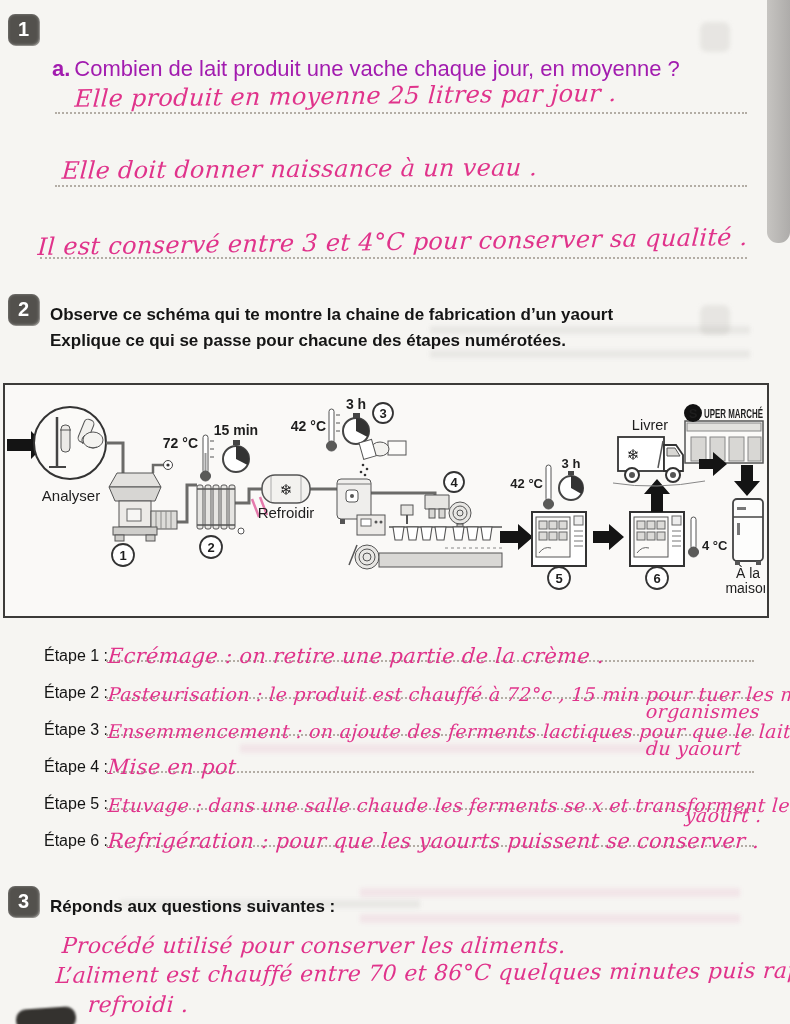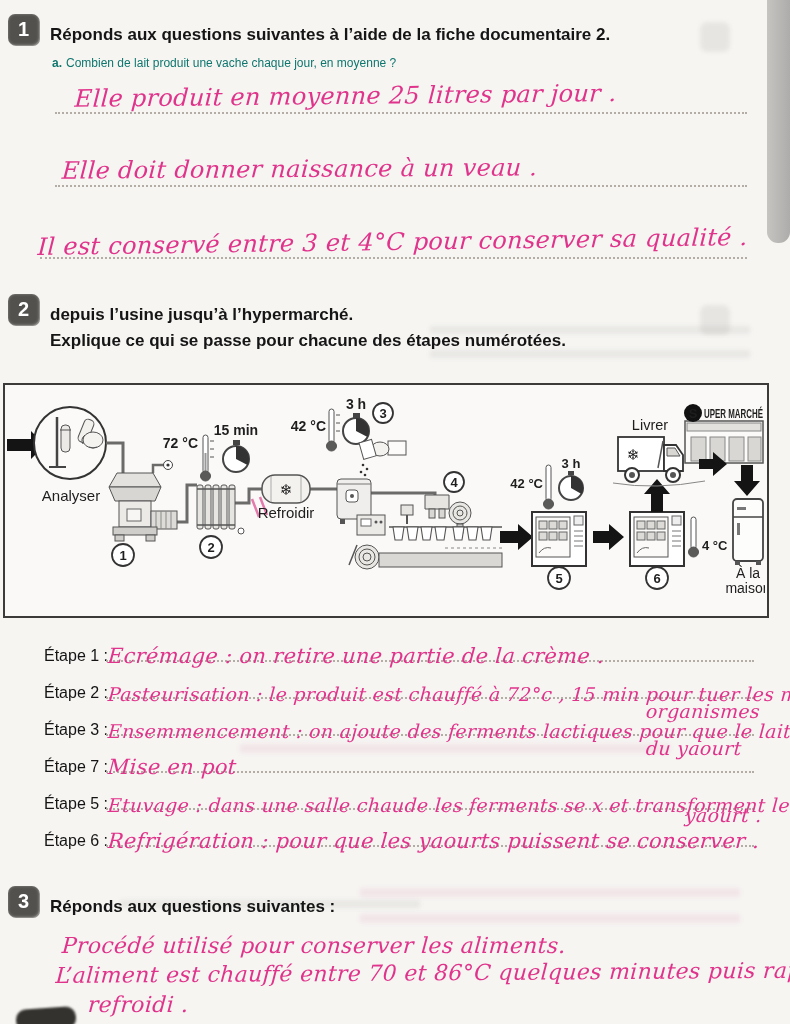--- a/index.html
+++ b/index.html
@@ -4,21 +4,21 @@
 <style>
   html,body{margin:0;padding:0;}
   #page{position:relative;width:790px;height:1024px;background:#f6f5f2;overflow:hidden;
         font-family:"Liberation Sans",sans-serif;color:#1d1d1d;}
   .abs{position:absolute;}
   
   .badge{width:31px;height:31px;background:#53514d;color:#fff;border-radius:7px;
          display:flex;align-items:center;justify-content:center;
          font-weight:bold;font-size:20px;box-shadow:inset 0 0 3px rgba(255,255,255,.35), 1px 1px 0 #8f8d89;}
   .ptitle{font-weight:bold;font-size:17px;color:#151515;line-height:26px;}
-  .q{font-size:12px;color:#0f766e;}
+  .q{font-size:22px;color:#a21caf;}
   .q b{margin-right:4px;}
   
   .hw{font-family:"DejaVu Serif",serif;font-style:italic;color:#e0338b;
       white-space:nowrap;transform:skewX(-4deg);letter-spacing:.3px;}
   .hw-lg{font-size:24px;}
   .hw-md{font-size:19px;}
   .hw-sm{font-size:21px;}
   .dots{border-bottom:2px dotted #b3ada5;height:0;}
   .etape-row{position:absolute;left:44px;width:706px;height:34px;}
   .etape-row .dots{position:absolute;left:62px;right:-4px;bottom:4px;}
@@ -50,39 +50,38 @@
   <div class="bleed bleed-badge abs" style="left:700px;top:305px;"></div>
   <div class="bleed bleed-gray abs" style="left:430px;top:326px;width:320px;height:44px;"></div>
   <div class="bleed bleed-pink abs" style="left:240px;top:744px;width:430px;height:24px;"></div>
   <div class="bleed bleed-pink abs" style="left:360px;top:888px;width:380px;height:46px;"></div>
   <div class="bleed bleed-gray abs" style="left:120px;top:900px;width:300px;height:20px;"></div>
   <div class="smudge"></div>
 
   <div class="badge abs" style="left:8px;top:14px;">
       <span>1</span>
     </div>
-  <div class="ptitle abs" style="left:50px;top:22px;width:700px;">Réponds aux questions suivantes à l’aide de la fiche documentaire 2.</div>
 
   <div class="q abs" style="left:52px;top:56px;">
     <b>a.</b><span>Combien de lait produit une vache chaque jour, en moyenne ?</span>
   </div>
   <div class="hw hw-lg abs" style="left:75px;top:82px;transform:skewX(-4deg) rotate(-0.6deg);">Elle produit en moyenne 25 litres par jour .</div>
   <div class="dots abs" style="left:55px;top:112px;width:692px;"></div>
 
   <div class="hw hw-lg abs" style="left:62px;top:155px;transform:skewX(-4deg) rotate(-0.4deg);">Elle doit donner naissance à un veau .</div>
   <div class="dots abs" style="left:55px;top:185px;width:692px;"></div>
 
   <div class="hw hw-lg abs" style="left:38px;top:228px;transform:skewX(-4deg) rotate(-0.8deg);">Il est conservé entre 3 et 4°C pour conserver sa qualité .</div>
   <div class="dots abs" style="left:40px;top:257px;width:707px;"></div>
 
   <div class="badge abs" style="left:8px;top:294px;">
       <span>2</span>
     </div>
   <div class="ptitle abs" style="left:50px;top:302px;width:660px;">
-    <div>depuis l’usine jusqu’à l’hypermarché.</div>
+    <div>Observe ce schéma qui te montre la chaine de fabrication d’un yaourt</div>
     <div>Explique ce qui se passe pour chacune des étapes numérotées.</div>
   </div>
 
   <div id="diagram-box">
     <svg width="760" height="229" viewBox="0 0 760 229">
 
       <path d="M2 54 H26 V46 L40 60 L26 74 V66 H2 Z" fill="#141414"></path>
       <path d="M42 55 h10 M42 63 h10" stroke="#555" stroke-width="1.5"></path>
 
       <g>
@@ -311,21 +310,21 @@
     <span class="etape-answer hw hw-sm" style="font-size:19px;">Pasteurisation : le produit est chauffé à 72°c , 15 min pour tuer les micro-</span>
   </div>
   <span class="wrap-frag hw hw-md" style="right:30px;top:700px;">organismes</span>
   <div class="etape-row" style="top:706px;">
     <span class="etape-label">Étape 3 :</span>
     <div class="dots"></div>
     <span class="etape-answer hw hw-sm" style="font-size:19px;">Ensemmencement : on ajoute des ferments lactiques pour que le lait devienne</span>
   </div>
   <span class="wrap-frag hw hw-md" style="right:48px;top:737px;">du yaourt</span>
   <div class="etape-row" style="top:743px;">
-    <span class="etape-label">Étape 7 :</span>
+    <span class="etape-label">Étape 4 :</span>
     <div class="dots"></div>
     <span class="etape-answer hw hw-sm">Mise en pot</span>
   </div>
   <div class="etape-row" style="top:780px;text-align:right;">
     <span class="etape-label">Étape 5 :</span>
     <div class="dots"></div>
     <span class="etape-answer hw hw-sm" style="font-size:19px;">Etuvage : dans une salle chaude les ferments se x et transforment le lait en</span>
   </div>
   <span class="wrap-frag hw hw-md" style="right:28px;top:804px;">yaourt .</span>
   <div class="etape-row" style="top:817px;">

